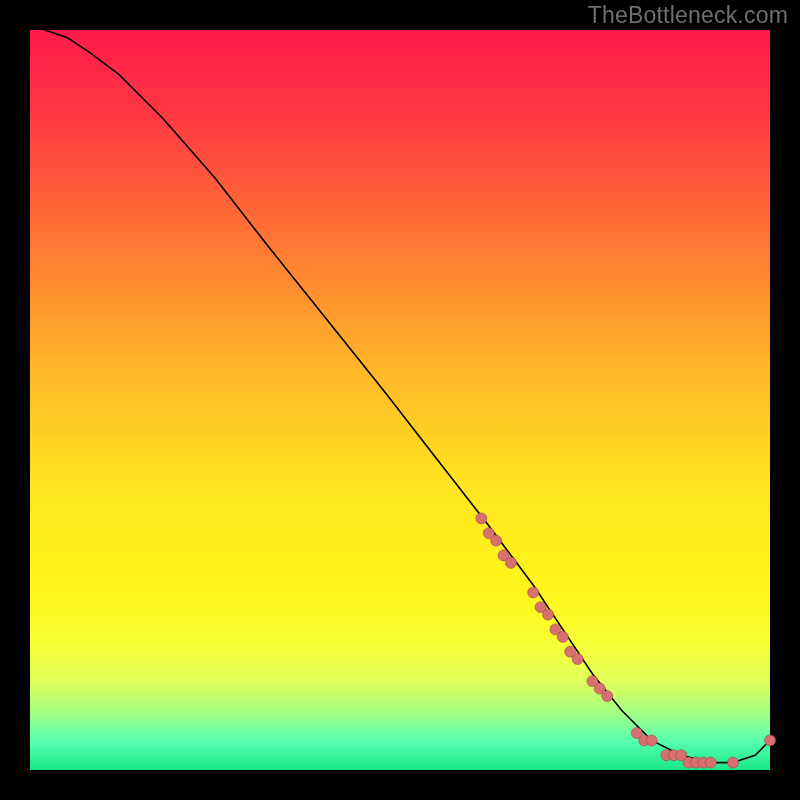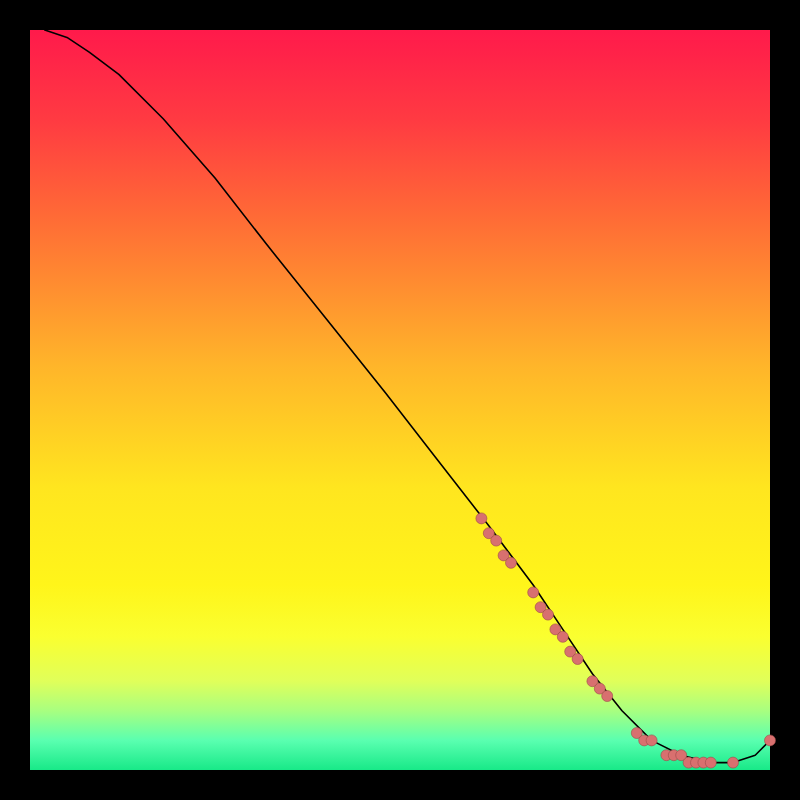--- a/index.html
+++ b/index.html
@@ -64,20 +64,21 @@
   .dot {
     fill: #d8706f;
     stroke: #9c4a4a;
     stroke-width: 0.6;
   }
 </style>
 </head>
 <body>
 
 <div class="frame">
+  <div class="watermark">TheBottleneck.com</div>
 
   <div class="plot-area">
     <svg viewBox="0 0 740 740">
       <path class="curve" d="M14.8 0.0 L37.0 7.4 L59.2 22.2 L88.8 44.4 L133.2 88.8 L185.0 148.0 L236.8 214.6 L296.0 288.6 L355.2 362.6 L407.0 429.2 L458.8 495.8 L503.2 555.0 L532.8 599.4 L562.4 643.8 L592.0 680.8 L621.6 710.4 L651.2 725.2 L680.8 732.6 L703.0 732.6 L725.2 725.2 L740.0 710.4"></path>
       <g>
           <circle class="dot" cx="451.4" cy="488.4" r="5.5"></circle>
           <circle class="dot" cx="458.8" cy="503.2" r="5.5"></circle>
           <circle class="dot" cx="466.2" cy="510.6" r="5.5"></circle>
           <circle class="dot" cx="473.6" cy="525.4" r="5.5"></circle>
           <circle class="dot" cx="481.0" cy="532.8" r="5.5"></circle>

